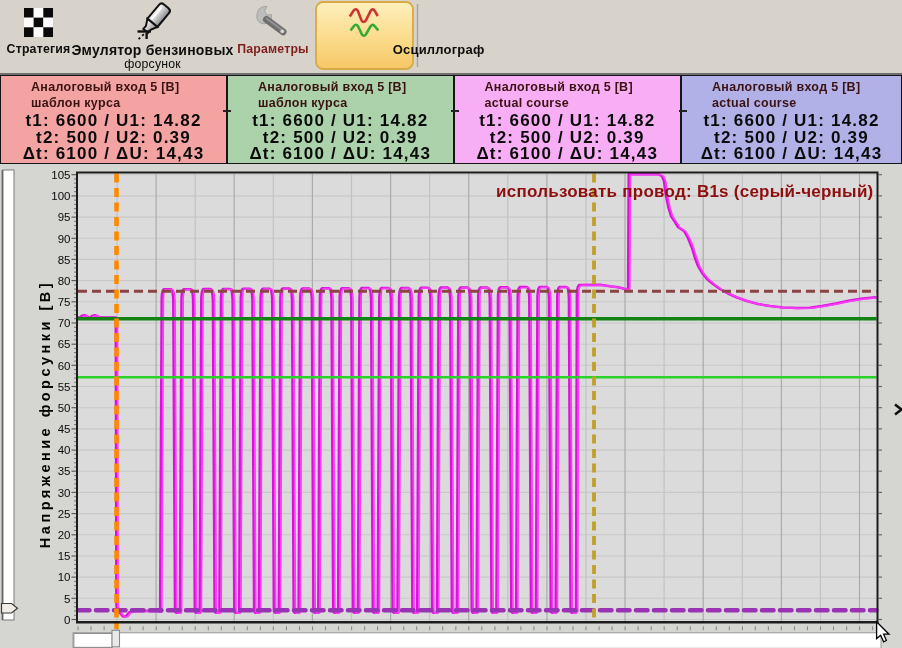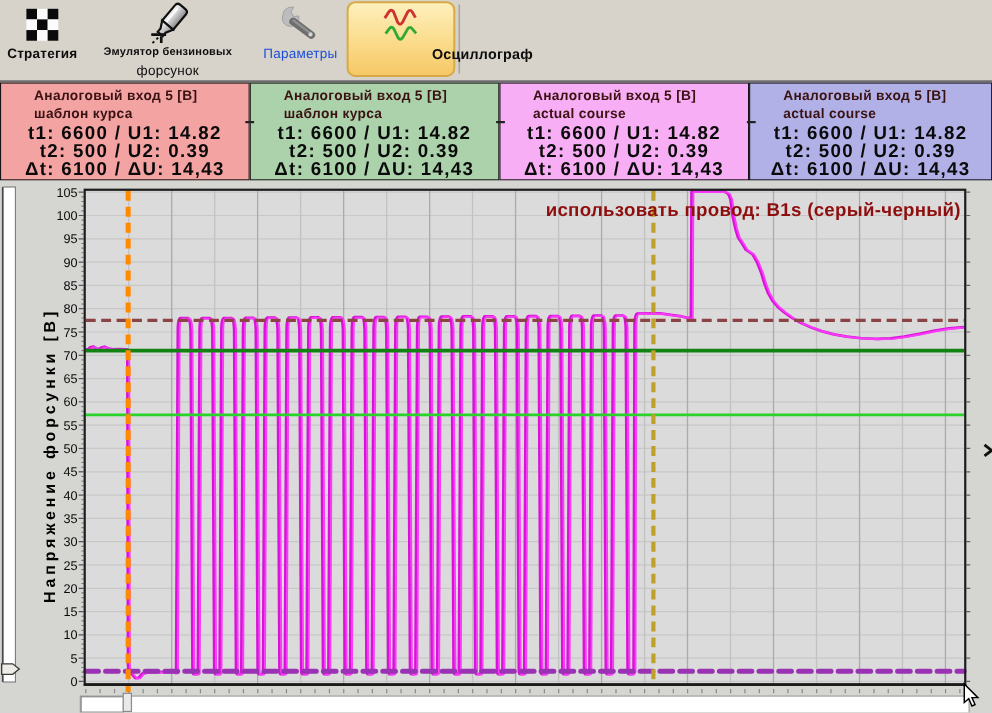--- a/index.html
+++ b/index.html
@@ -47,23 +47,23 @@
 <g>
 <path d="M 258.5 9.5 Q 262 5.5 267 6.5 L 264.5 11 L 267 15 L 271.5 14.5 Q 272.5 19.5 268.5 22.5 Q 264 25.5 259.5 22.5 Q 255.5 19 257 14 Z" fill="#bdbdbd" stroke="#9b9b9b" stroke-width="0.8"></path>
 <line x1="266.5" y1="19.5" x2="283" y2="31.8" stroke="#6e6e6e" stroke-width="7" stroke-linecap="round"></line>
 <line x1="266.8" y1="18.6" x2="282" y2="30" stroke="#8f8f8f" stroke-width="2.2" stroke-linecap="round"></line>
 <circle cx="282.3" cy="31.3" r="1.9" fill="#d5d5d5"></circle>
 </g>
 <path d="M 349.8 16.5 L 353.5 10.8 Q 355.7 7.8 357.8 10.8 L 361.6 20.5 Q 363.7 23.6 365.8 20.5 L 370.6 10.9 Q 372.7 7.9 374.8 10.9 L 377.7 16" fill="none" stroke="#c33" stroke-width="2.6"></path>
 <path d="M 350.6 30.5 L 353.8 26.2 Q 355.9 23.4 358.0 26.2 L 361.8 34.2 Q 363.9 37.2 366.0 34.2 L 370.6 26.3 Q 372.7 23.5 374.8 26.3 L 378.3 30.3" fill="none" stroke="#3a3" stroke-width="2.6"></path>
 </svg>
 <div style="position:absolute;left:-81.5px;top:41.5px;width:240px;text-align:center;font-size:12.3px;font-weight:bold;color:#0d0d0d;letter-spacing:0.2px;">Стратегия</div>
-<div style="position:absolute;left:32.5px;top:41.5px;width:240px;text-align:center;font-size:10px;font-weight:bold;color:#0d0d0d;letter-spacing:0.2px;">Эмулятор бензиновых</div>
+<div style="position:absolute;left:32.5px;top:41.5px;width:240px;text-align:center;font-size:14px;font-weight:bold;color:#0d0d0d;letter-spacing:0.2px;">Эмулятор бензиновых</div>
 <div style="position:absolute;left:32.5px;top:56.5px;width:240px;text-align:center;font-size:12.3px;font-weight:normal;color:#0d0d0d;letter-spacing:0.2px;">форсунок</div>
-<div style="position:absolute;left:153px;top:41.5px;width:240px;text-align:center;font-size:12.3px;font-weight:normal;color:#1d4ed8;letter-spacing:0.2px;">Параметры</div>
+<div style="position:absolute;left:153px;top:41.5px;width:240px;text-align:center;font-size:12.3px;font-weight:bold;color:#7f1d1d;letter-spacing:0.2px;">Параметры</div>
 <div style="position:absolute;left:244.5px;top:41.5px;width:240px;text-align:right;font-size:13px;font-weight:bold;color:#0d0d0d;letter-spacing:0.2px;">Осциллограф</div>
 <div style="position:absolute;left:0.0px;top:75px;width:227.0px;height:89px;background:#f4a3a3;border:1px solid #151515;box-sizing:border-box;">
 <div style="position:absolute;left:30px;top:4px;font-size:12.5px;font-weight:bold;letter-spacing:0.3px;color:#3a1212;">Аналоговый вход 5 [В]</div>
 <div style="position:absolute;left:30px;top:19.5px;font-size:12.5px;font-weight:bold;letter-spacing:0.3px;color:#3a1212;">шаблон курса</div>
 <div style="position:absolute;left:0;top:37px;width:100%;text-align:center;font-size:17px;font-weight:bold;line-height:16.5px;letter-spacing:1.2px;color:#0a0a0a;">t1:&nbsp;6600&nbsp;/&nbsp;U1:&nbsp;14.82<br>t2:&nbsp;500&nbsp;/&nbsp;U2:&nbsp;0.39<br>Δt:&nbsp;6100&nbsp;/&nbsp;ΔU:&nbsp;14,43</div>
 </div>
 <div style="position:absolute;left:227.0px;top:75px;width:226.5px;height:89px;background:#abd2ab;border:1px solid #151515;box-sizing:border-box;">
 <div style="position:absolute;left:30px;top:4px;font-size:12.5px;font-weight:bold;letter-spacing:0.3px;color:#3a1212;">Аналоговый вход 5 [В]</div>
 <div style="position:absolute;left:30px;top:19.5px;font-size:12.5px;font-weight:bold;letter-spacing:0.3px;color:#3a1212;">шаблон курса</div>
 <div style="position:absolute;left:0;top:37px;width:100%;text-align:center;font-size:17px;font-weight:bold;line-height:16.5px;letter-spacing:1.2px;color:#0a0a0a;">t1:&nbsp;6600&nbsp;/&nbsp;U1:&nbsp;14.82<br>t2:&nbsp;500&nbsp;/&nbsp;U2:&nbsp;0.39<br>Δt:&nbsp;6100&nbsp;/&nbsp;ΔU:&nbsp;14,43</div>

